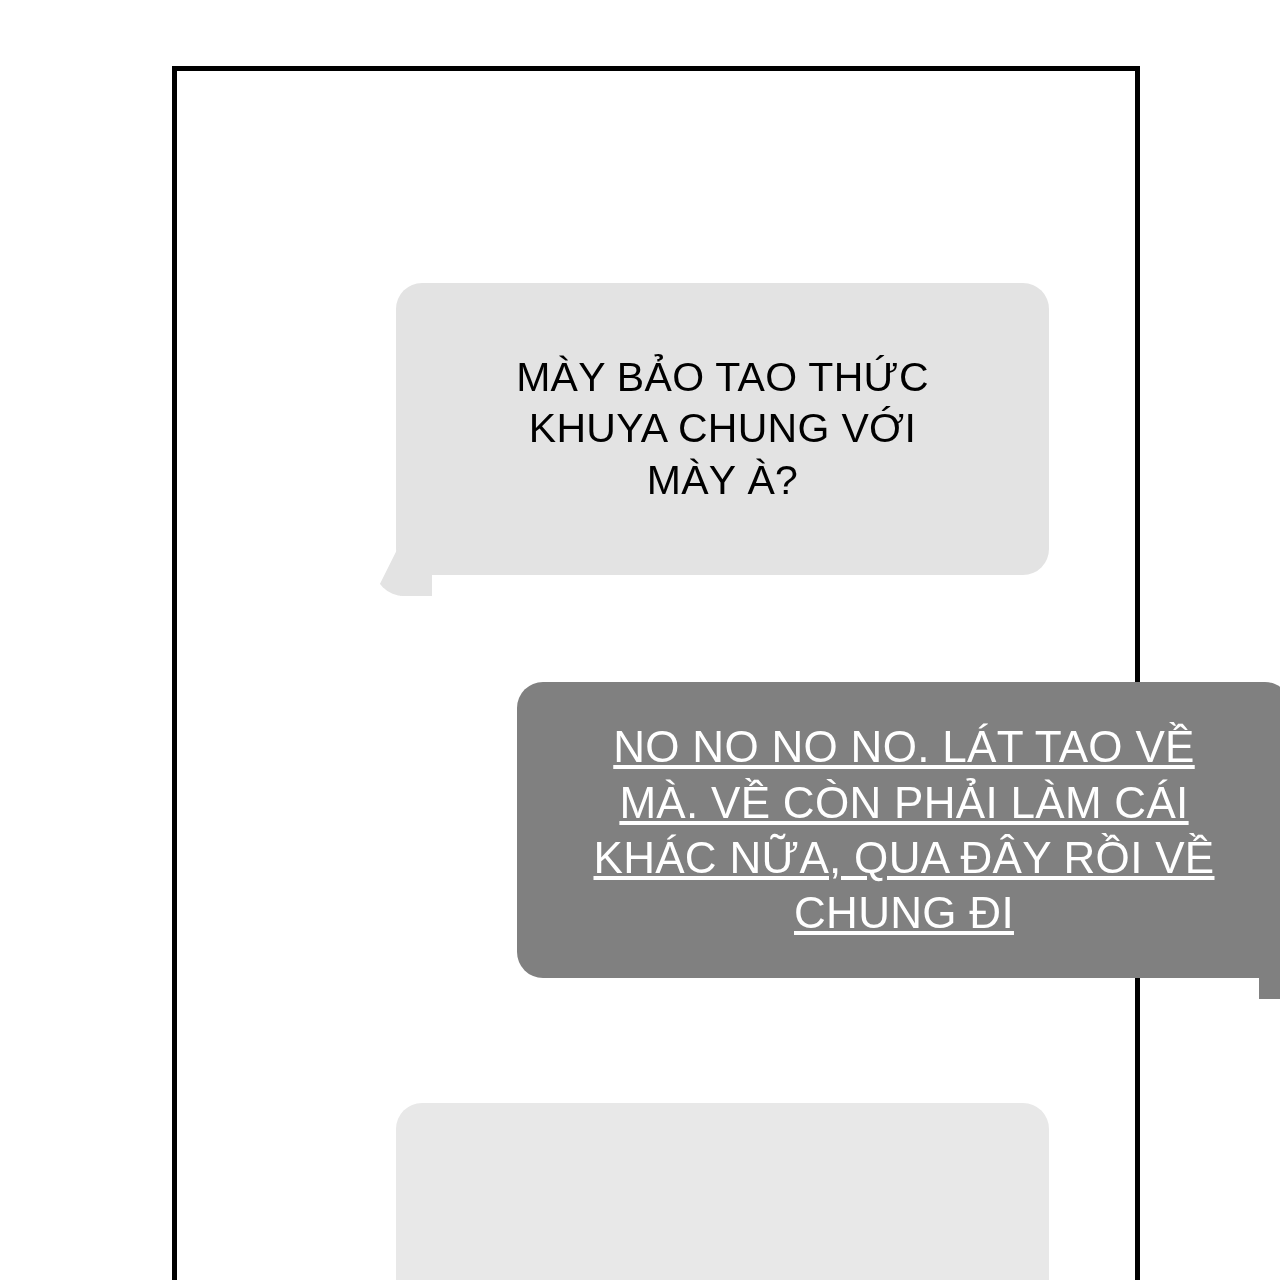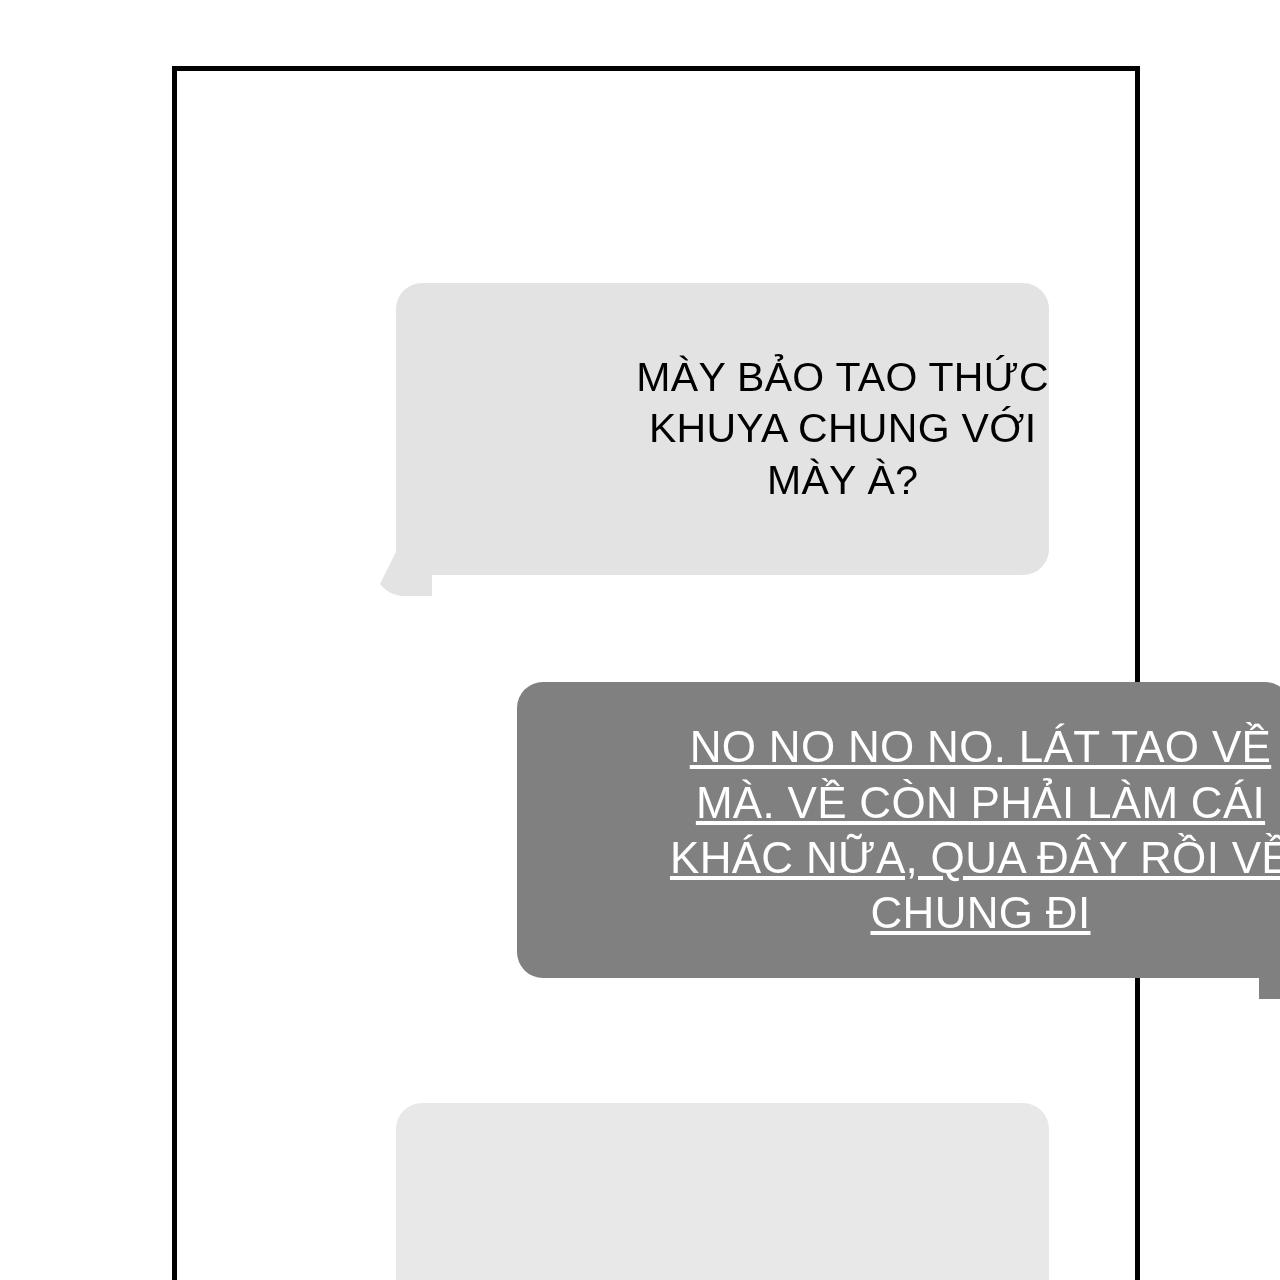--- a/index.html
+++ b/index.html
@@ -28,21 +28,21 @@
     height: 1240px;
     border: 5px solid #000000;
     box-sizing: border-box;
     background: #ffffff;
   }
   .bubble {
     position: absolute;
     box-sizing: border-box;
     display: flex;
     align-items: center;
-    justify-content: flex-end;
+    justify-content: center;
     text-align: center;
     border-radius: 26px;
   }
   .bubble-text {
     display: block;
     white-space: pre-line;
     line-height: 1.26;
     letter-spacing: 0.3px;
   }
 

